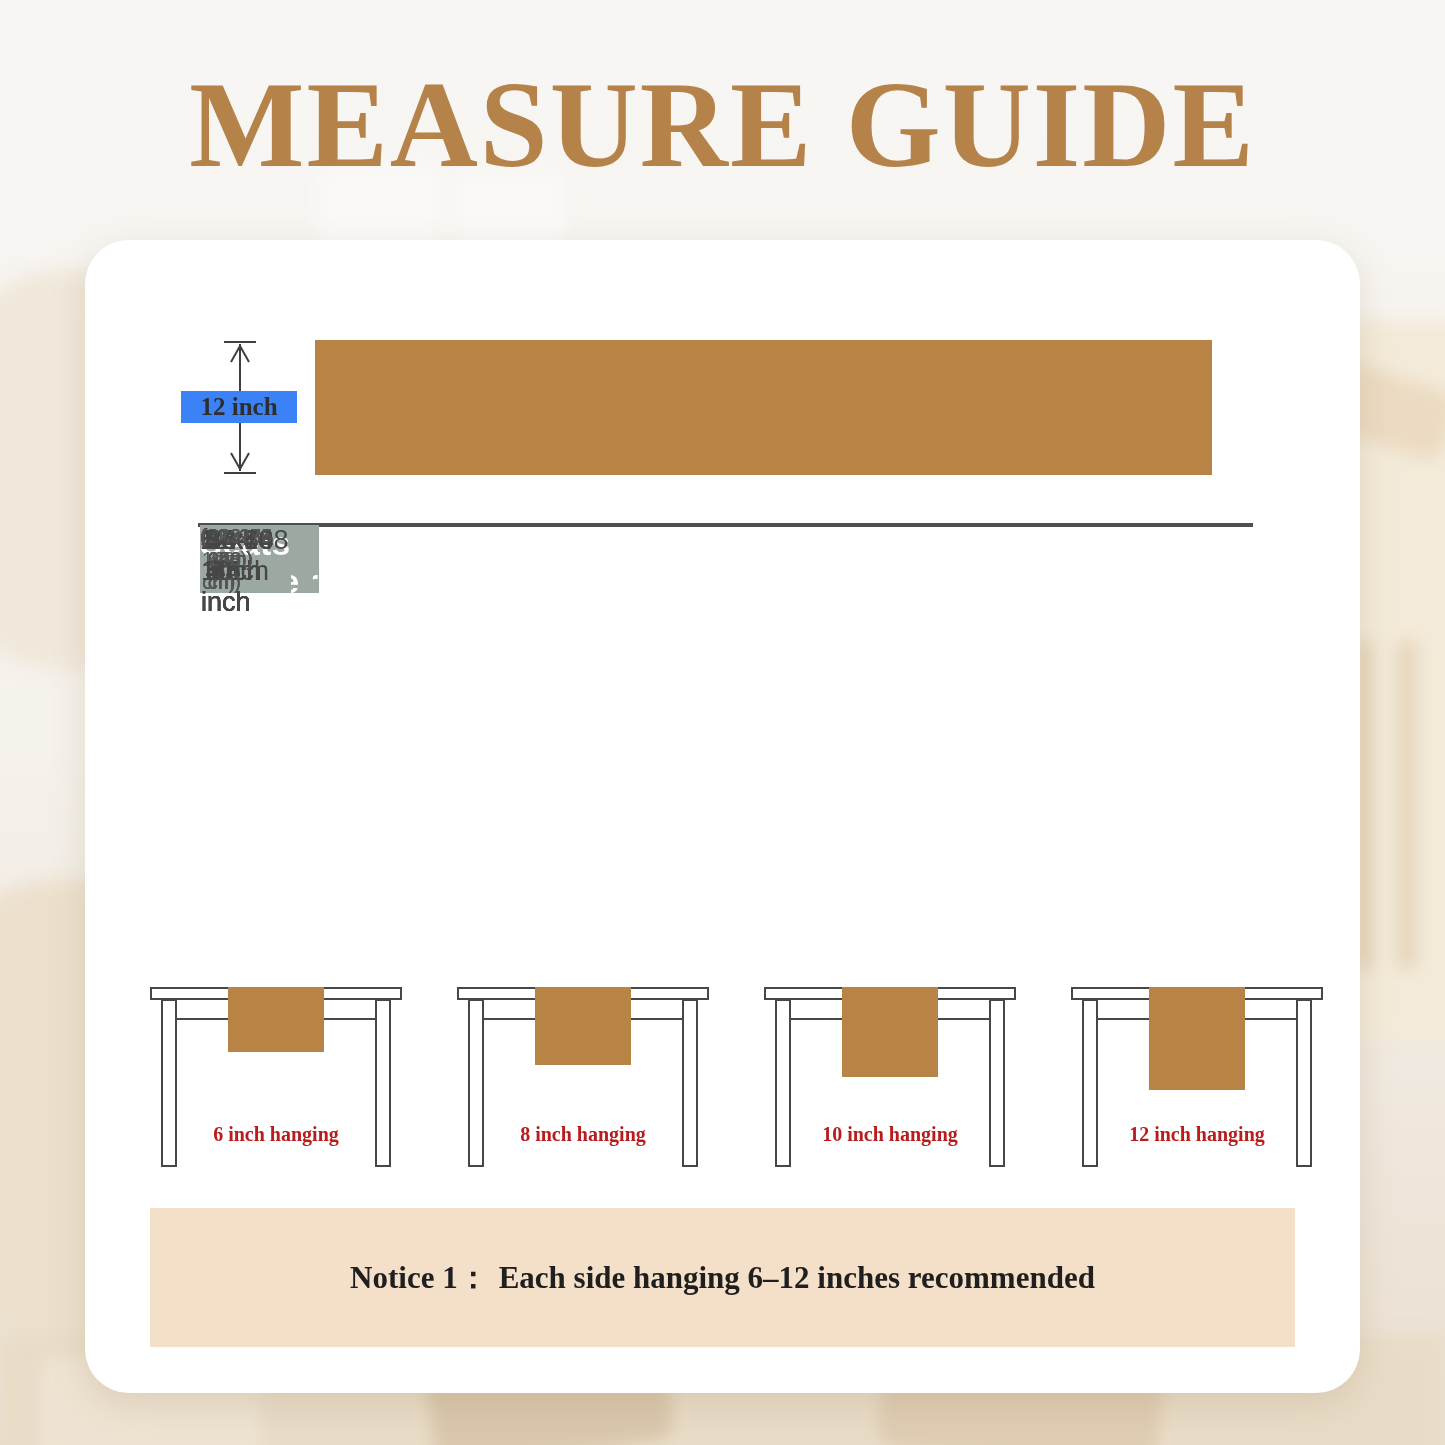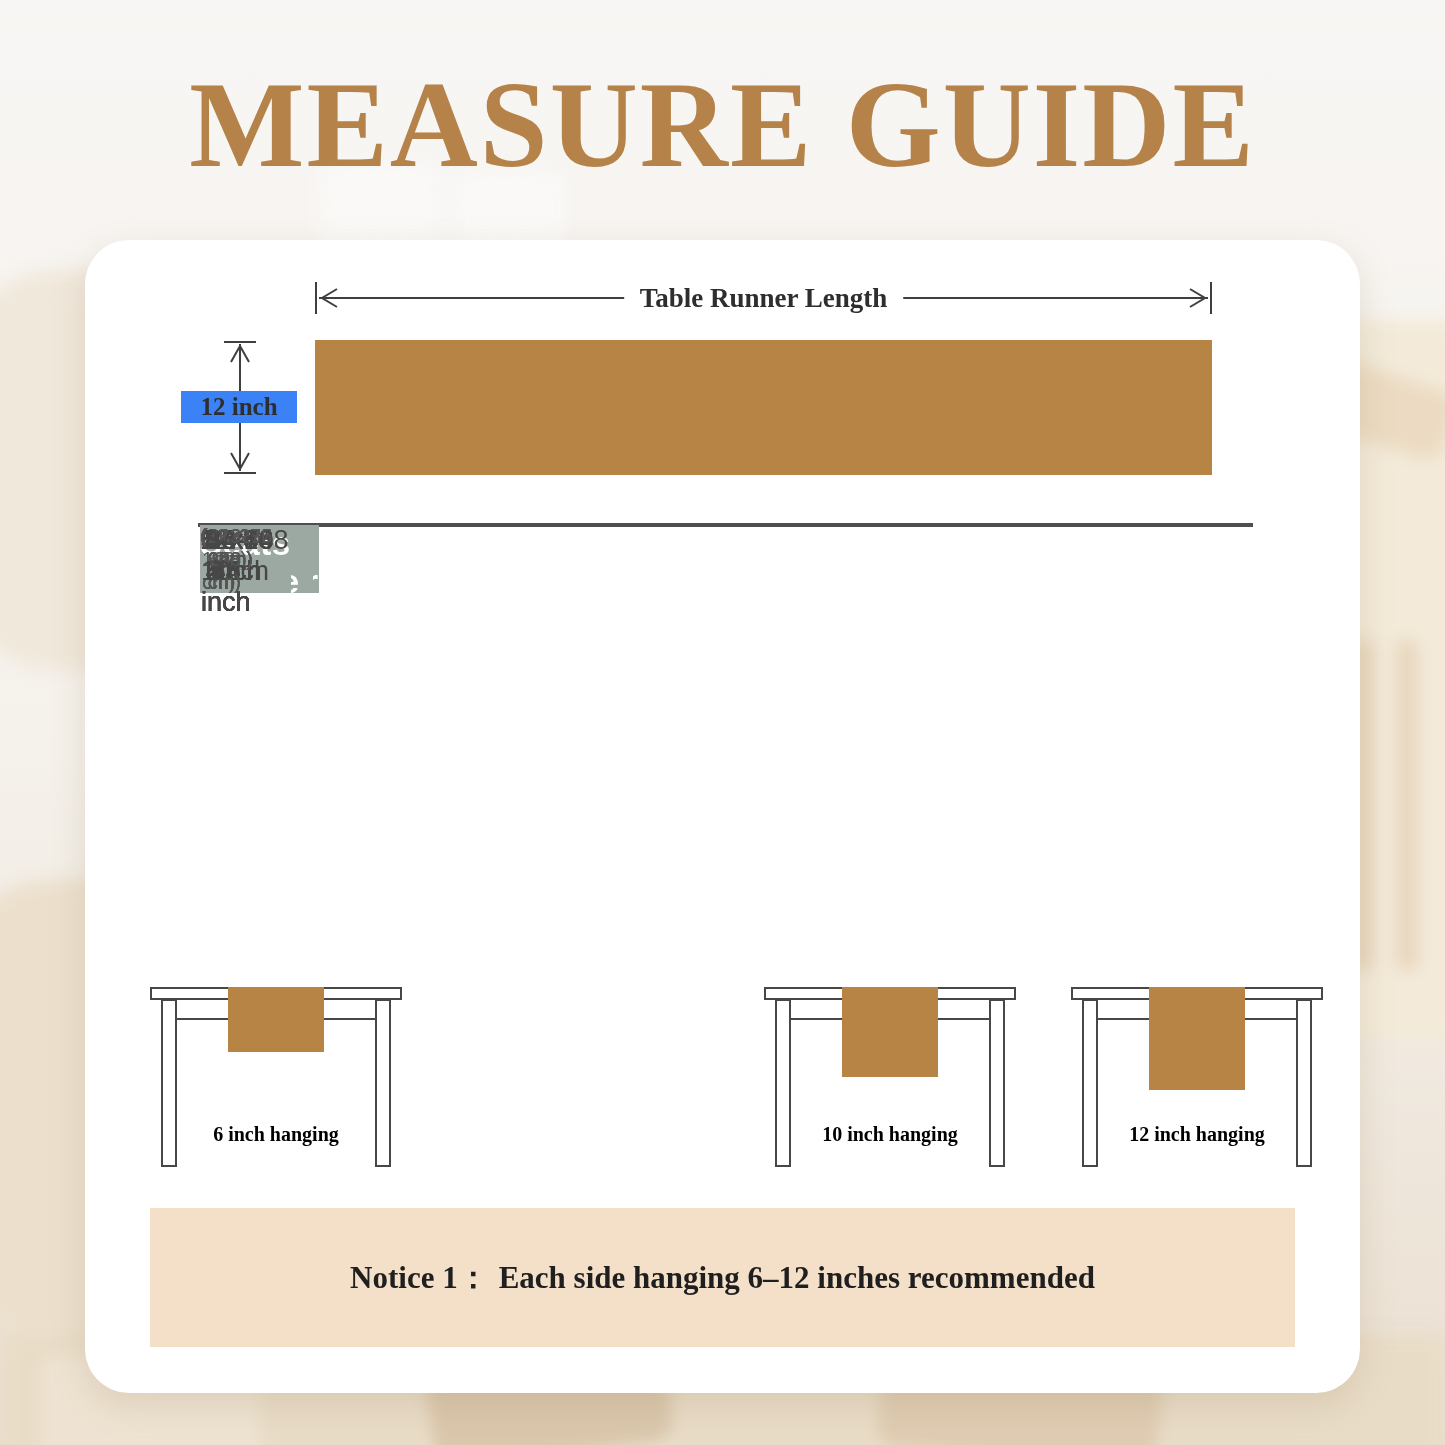--- a/index.html
+++ b/index.html
@@ -83,21 +83,21 @@
   .fig .top{left:0;top:2px;width:252px;height:13px;background:#fff;border:2px solid #474747;z-index:1;}
   .fig .leg{width:16px;height:168px;top:14px;background:#fff;border:2px solid #474747;z-index:0;}
   .fig .leg-l{left:11px;} .fig .leg-r{left:225px;}
   .fig .apron{left:27px;top:33px;width:198px;height:2px;background:#474747;z-index:0;}
   .fig .drop{left:78px;top:2px;width:96px;background:#b88446;z-index:2;}
   .fig1 .drop{height:65px;} .fig2 .drop{height:78px;}
   .fig3 .drop{height:90px;} .fig4 .drop{height:103px;}
   .fig .fig-label{
     left:0;top:138px;width:252px;text-align:center;
     font-family:"Liberation Serif","DejaVu Serif",serif;font-weight:700;
-    font-size:20px;color:#000000;white-space:nowrap;
+    font-size:20px;color:#b91c1c;white-space:nowrap;
   }
 
   
   .notice{
     left:65px;top:968px;width:1145px;height:139px;background:#f4e0c9;
     display:flex;flex-direction:column;justify-content:center;align-items:center;
     gap:13px;position:absolute;
   }
   .notice .line{
     position:static;font-family:"Liberation Serif","DejaVu Serif",serif;
@@ -122,30 +122,20 @@
   <div class="b-bottom"></div>
   <div class="b-bot1"></div>
   <div class="b-bot2"></div>
   <div class="b-bot3"></div>
 </div>
 
 <div class="title">MEASURE GUIDE</div>
 
 <div class="card">
 
-  <div class="h-arrow">
-    <svg width="897" height="36" viewBox="0 0 897 36">
-      <line class="arrow-stroke" x1="1" y1="2" x2="1" y2="34"></line>
-      <line class="arrow-stroke" x1="896" y1="2" x2="896" y2="34"></line>
-      <line class="arrow-stroke" x1="4" y1="18" x2="893" y2="18"></line>
-      <path class="arrow-stroke" d="M22 9 L7 18 L22 27"></path>
-      <path class="arrow-stroke" d="M875 9 L890 18 L875 27"></path>
-    </svg>
-    <div class="h-arrow-label">Table Runner Length</div>
-  </div>
 
   <div class="runner-rect"></div>
 
   <div class="v-arrow">
     <svg width="36" height="135" viewBox="0 0 36 135">
       <line class="arrow-stroke" x1="2" y1="2" x2="34" y2="2"></line>
       <line class="arrow-stroke" x1="2" y1="133" x2="34" y2="133"></line>
       <line class="arrow-stroke" x1="18" y1="4" x2="18" y2="131"></line>
       <path class="arrow-stroke" d="M9 22 L18 6 L27 22"></path>
       <path class="arrow-stroke" d="M9 113 L18 129 L27 113"></path>
@@ -237,20 +227,28 @@
   </table>
 
   <div class="fig fig1">
     <div class="drop"></div>
     <div class="top"></div>
     <div class="leg leg-l"></div>
     <div class="leg leg-r"></div>
     <div class="apron"></div>
     <div class="fig-label">6 inch hanging</div>
   </div>
+  <div class="fig fig2">
+    <div class="drop"></div>
+    <div class="top"></div>
+    <div class="leg leg-l"></div>
+    <div class="leg leg-r"></div>
+    <div class="apron"></div>
+    <div class="fig-label">8 inch hanging</div>
+  </div>
   <div class="fig fig3">
     <div class="drop"></div>
     <div class="top"></div>
     <div class="leg leg-l"></div>
     <div class="leg leg-r"></div>
     <div class="apron"></div>
     <div class="fig-label">10 inch hanging</div>
   </div>
   <div class="fig fig4">
     <div class="drop"></div>

